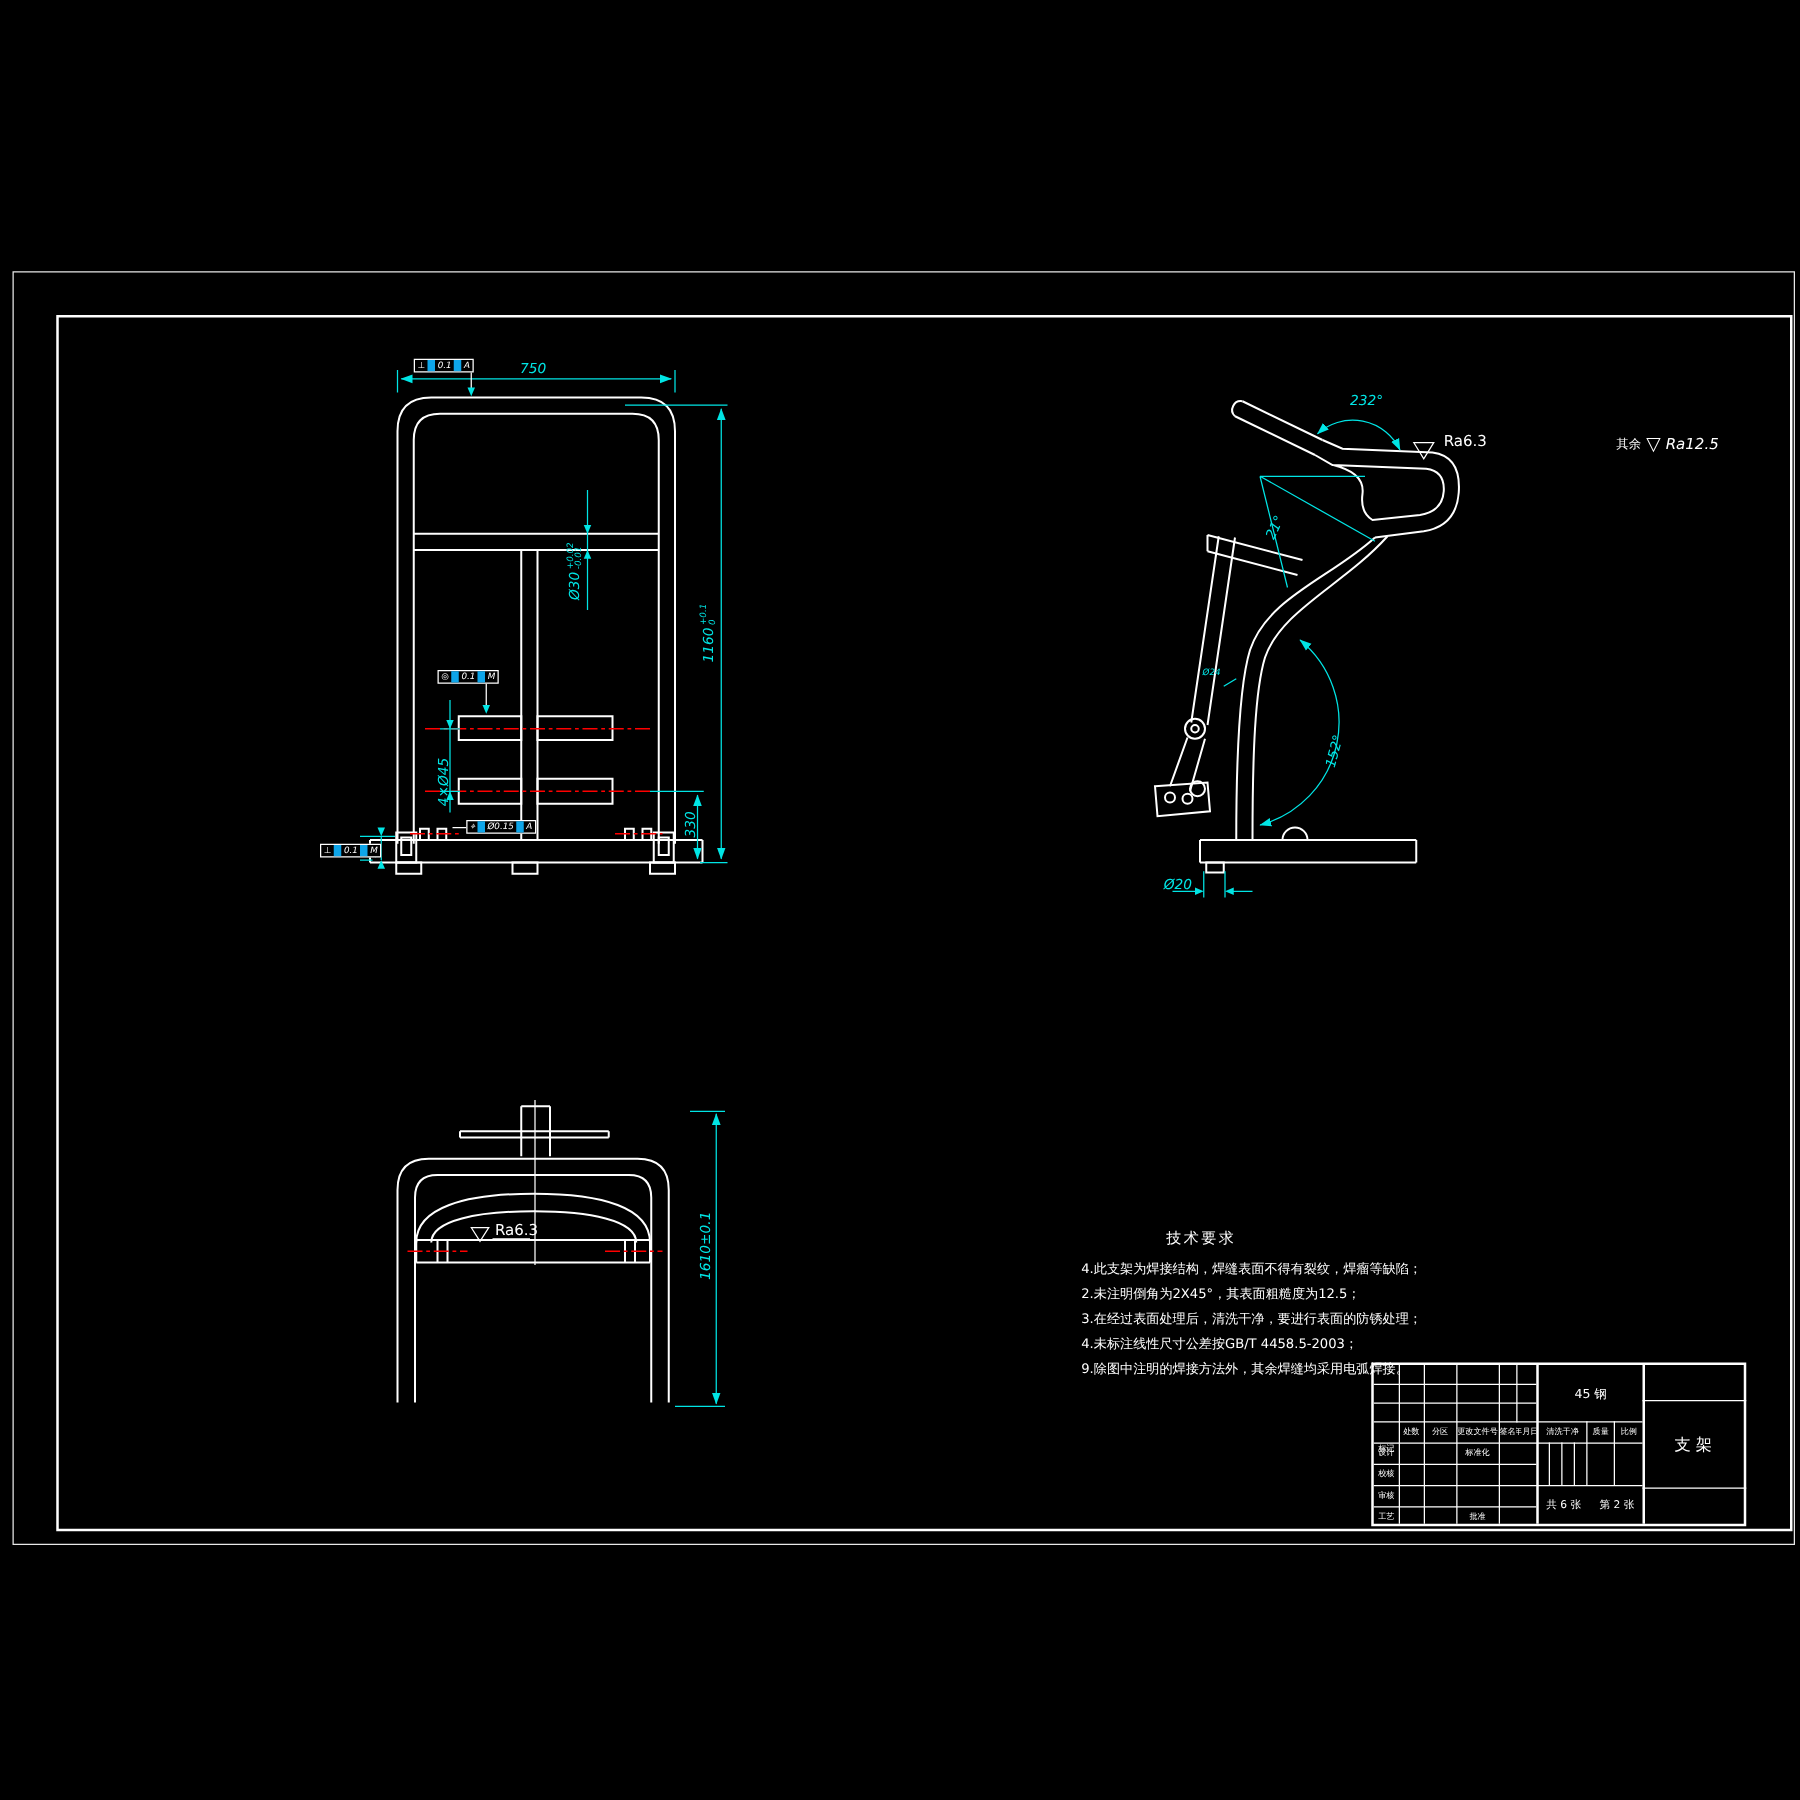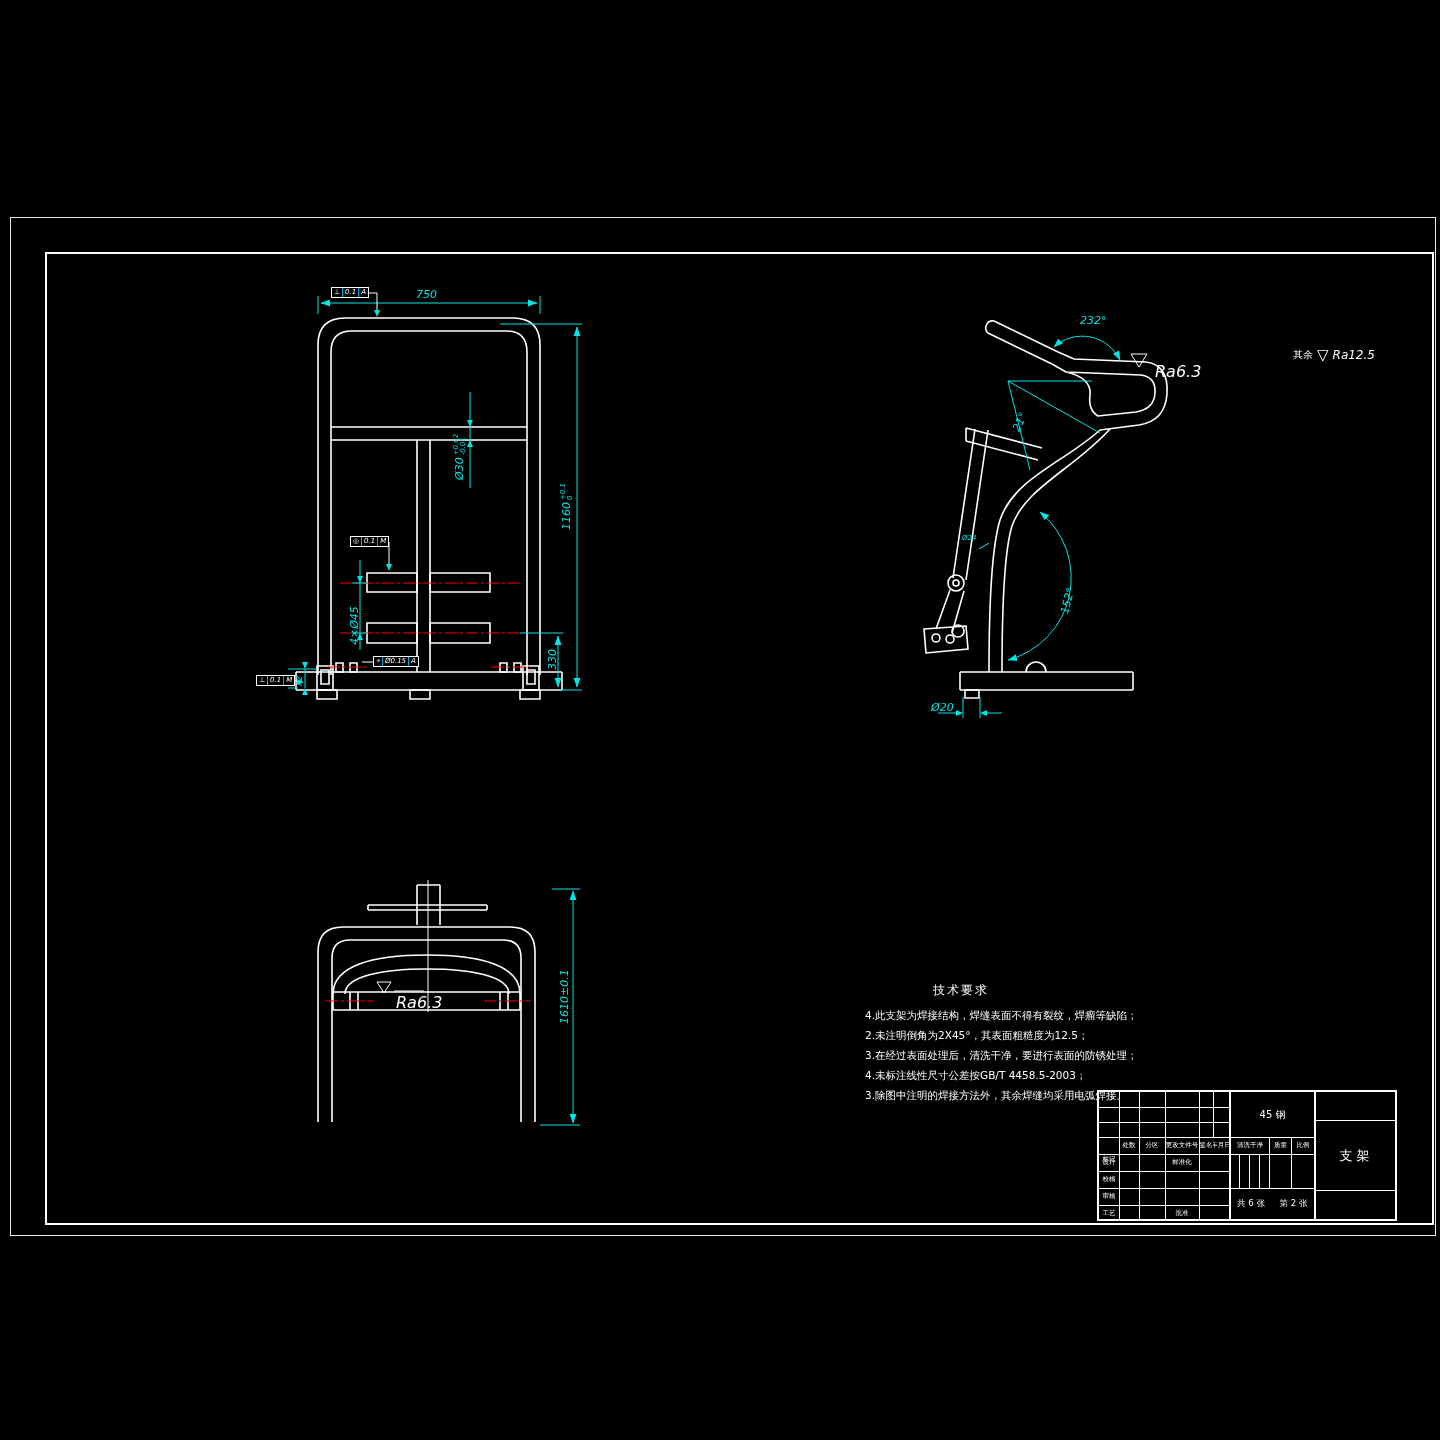--- a/index.html
+++ b/index.html
@@ -7,28 +7,28 @@
   .abs{position:absolute;}
   #stage{position:relative;width:1440px;height:1440px;background:#000;}
   
   .border-outer{left:10px;top:217px;width:1424px;height:1017px;border:1px solid #e8e8e8;}
   .border-inner{left:45px;top:252px;width:1385px;height:969px;border:2px solid #ffffff;}
   
   .dwg-title{left:30px;top:28px;color:#ff0000;font-family:"DejaVu Serif",serif;
     font-size:64px;font-weight:bold;letter-spacing:10px;white-space:nowrap;}
   
   .dim-t{color:#00e5e5;font-style:italic;font-size:11px;white-space:nowrap;}
-  .white-t{color:#ffffff;font-style:italic;font-size:16px;white-space:nowrap;margin-top:16px;}
+  .white-t{color:#ffffff;font-size:12px;white-space:nowrap;}
   .rot{transform-origin:0 0;transform:rotate(-90deg);}
   .tolstack{display:inline-flex;flex-direction:column;font-size:7px;line-height:7px;margin-left:2px;vertical-align:middle;}
   
   .fcf{display:inline-flex;border:1px solid #fff;background:#000;color:#fff;
     font-size:7px;line-height:9px;font-style:italic;}
   .fcf span{padding:0 2px;}
-  .fcf span + span{border-left:1px solid #0ea5e9;font-style:italic;}
+  .fcf span + span{border-left:6px solid #0ea5e9;font-style:italic;}
   
   .gen-note{display:flex;align-items:flex-end;gap:4px;color:#fff;}
   .gen-note .cjk{font-size:10px;}
   .gen-note .tri{font-size:15px;line-height:14px;color:#fff;font-style:normal;}
   .gen-note .ra{font-size:12px;font-style:italic;}
   
   .techreq{left:865px;top:964px;width:340px;color:#fff;margin-top:18px;}
   .techreq .tr-title{margin-left:68px;font-size:12px;letter-spacing:2px;margin-bottom:6px;}
   .techreq .tr-item{font-size:10.5px;line-height:20px;white-space:nowrap;}
   
@@ -200,21 +200,21 @@
     <span class="tri">▽</span>
     <span class="ra">Ra12.5</span>
   </div>
 
   <div class="abs techreq">
     <div class="tr-title">技术要求</div>
     <div class="tr-item">4.此支架为焊接结构，焊缝表面不得有裂纹，焊瘤等缺陷；</div>
     <div class="tr-item">2.未注明倒角为2X45°，其表面粗糙度为12.5；</div>
     <div class="tr-item">3.在经过表面处理后，清洗干净，要进行表面的防锈处理；</div>
     <div class="tr-item">4.未标注线性尺寸公差按GB/T 4458.5-2003；</div>
-    <div class="tr-item">3.除图中注明的焊接方法外，其余焊缝均采用电弧焊接。</div>
+    <div class="tr-item">9.除图中注明的焊接方法外，其余焊缝均采用电弧焊接。</div>
   </div>
 
   <div class="abs tblock">
 
     <div class="tb-line" style="left:0;top:15px;width:130px;height:1px"></div>
     <div class="tb-line" style="left:0;top:30px;width:130px;height:1px"></div>
     <div class="tb-line" style="left:0;top:45px;width:215px;height:1px"></div>
     <div class="tb-line" style="left:0;top:62px;width:215px;height:1px"></div>
     <div class="tb-line" style="left:0;top:79px;width:130px;height:1px"></div>
     <div class="tb-line" style="left:0;top:96px;width:215px;height:1px"></div>

